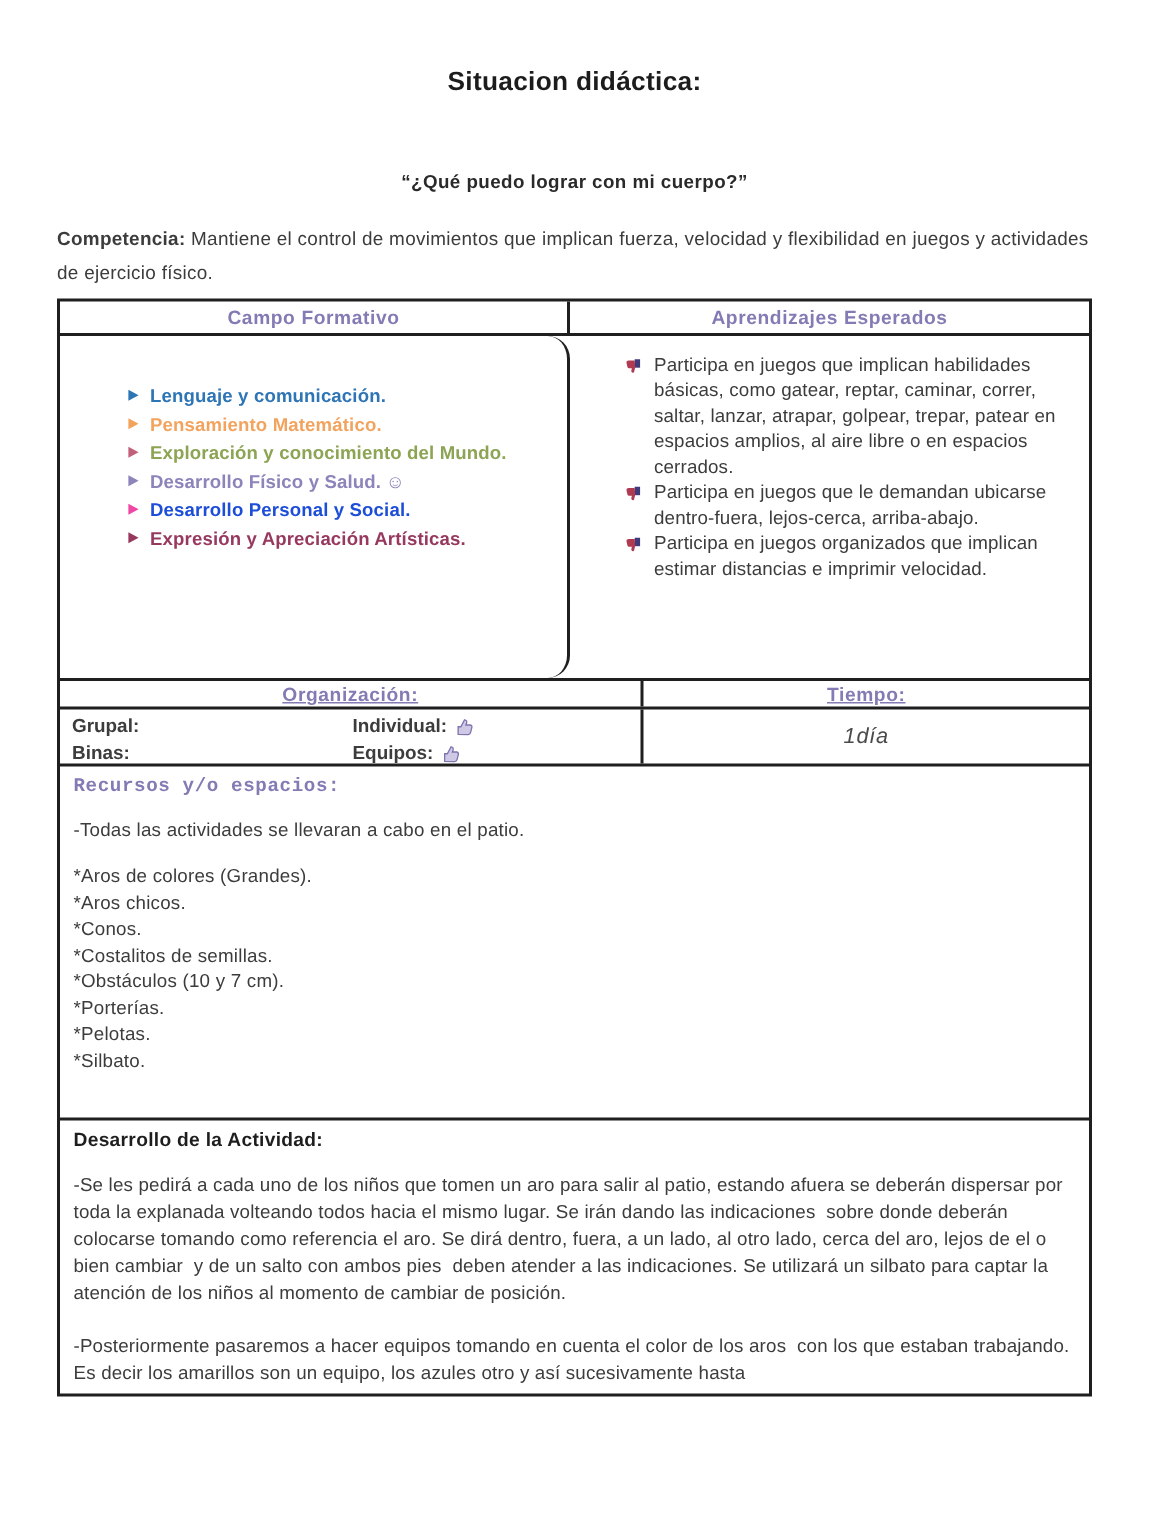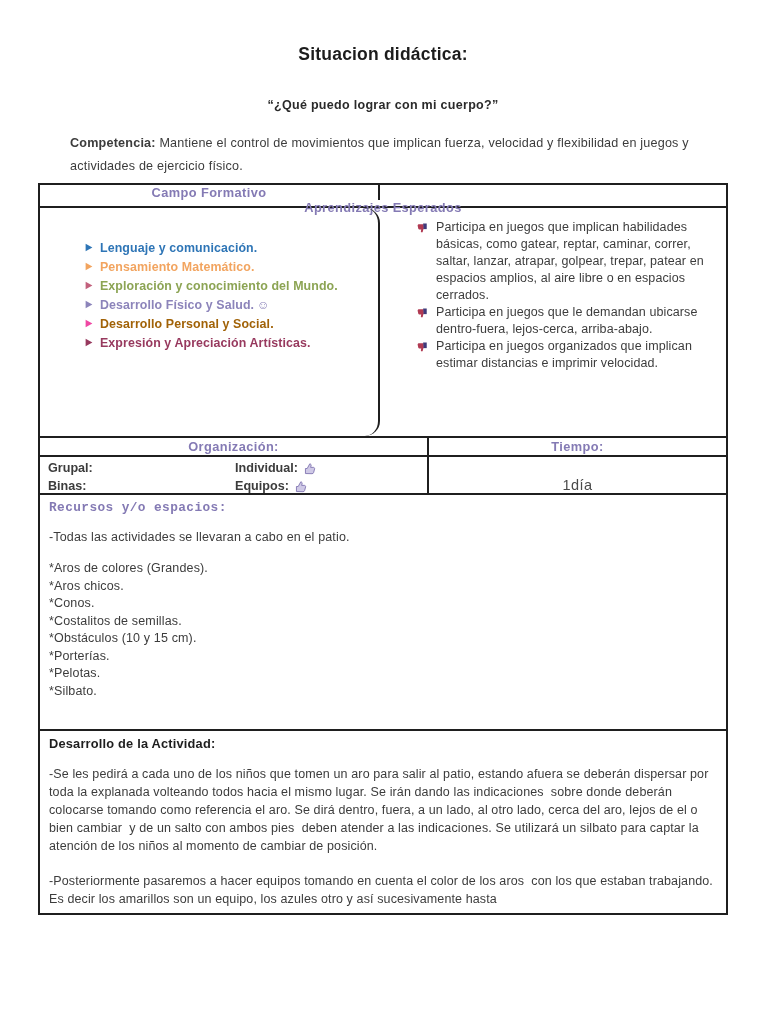--- a/index.html
+++ b/index.html
@@ -18,54 +18,53 @@
 
   .title {
     text-align: center;
     font-size: 17.5px;
     font-weight: bold;
     color: #1c1c1c;
     height: 26px;
     letter-spacing: .2px;
   }
   .subtitle {
-    margin-top: 28px;
+    margin-top: 44px;
     text-align: center;
     font-size: 12.5px;
     font-weight: bold;
     color: #2a2a2a;
     height: 18px;
     letter-spacing: .3px;
   }
   .competencia {
     margin-top: 16px;
     font-size: 12.6px;
     line-height: 23px;
     letter-spacing: .2px;
     height: 46px;
-    margin-left: 32px;
   }
 
   
   .tbl {
     margin-top: 5px;
     width: 690px;
     border: 2px solid #1f1f1f;
   }
   .row { display: flex; }
   .row + .row { border-top: 2px solid #1f1f1f; }
   .cell-divider { border-right: 2px solid #1f1f1f; }
 
   .hdr {
     font-weight: bold;
     font-size: 12.8px;
     color: #847ab4;
     letter-spacing: .4px;
   }
-  .r-head { height: 21px; flex-direction: column; }
+  .r-head { height: 21px; }
   .r-head .cell { display: flex; align-items: center; justify-content: center; }
   .r-head .c-left  { width: 340px; }
   .r-head .c-right { flex: 1; }
 
   .r-body1 { height: 230px; }
   .r-body1 .c-left  { width: 340px; border-radius: 15px; }
   .r-body1 .c-right { flex: 1; }
 
   .campos-list {
     list-style: none;
@@ -94,27 +93,27 @@
   }
   .ap-icon { flex: 0 0 auto; margin-top: 3px; line-height: 0; }
   .ap-text {
     font-size: 12.5px;
     line-height: 17px;
     letter-spacing: .1px;
     max-width: 296px;
   }
 
   .r-orghead { height: 19px; }
-  .r-orghead .cell { display: flex; align-items: center; justify-content: center; }
+  .r-orghead .cell { display: flex; align-items: center; justify-content: center; text-decoration: underline; }
   .r-orghead .c-left  { width: 389px; }
   .r-orghead .c-right { flex: 1; }
 
   .r-org { height: 38px; }
   .r-org .c-left  { width: 389px; padding: 2px 0 0 8px; }
-  .r-org .c-right { flex: 1; display: flex; align-items: flex-end; justify-content: center; }
+  .r-org .c-right { flex: 1; display: flex; align-items: center; justify-content: center; font-style: italic; }
   .org-grid {
     display: grid;
     grid-template-columns: 170px auto;
     font-size: 12.6px;
     line-height: 18px;
   }
   .org-cellline { display: flex; align-items: center; gap: 5px; padding-left: 17px; }
   .hicon { line-height: 0; }
   .tiempo-value {
     font-size: 14.5px;
@@ -187,21 +186,21 @@
                 </svg></span><span style="color: rgb(140, 164, 84);">Exploración y conocimiento del Mundo.</span>
           </li>
           <li>
             <span class="arrow" style="color: rgb(140, 132, 186);"><svg width="8" height="9" viewBox="0 0 8 9">
                   <path d="M0.6 0.8 L7.4 4.5 L0.6 8.2 Z" fill="currentColor"></path>
                 </svg></span><span style="color: rgb(140, 132, 186);">Desarrollo Físico y Salud.</span><span class="smiley" style="color: rgb(140, 132, 186);">☺</span>
           </li>
           <li>
             <span class="arrow" style="color: rgb(239, 71, 163);"><svg width="8" height="9" viewBox="0 0 8 9">
                   <path d="M0.6 0.8 L7.4 4.5 L0.6 8.2 Z" fill="currentColor"></path>
-                </svg></span><span style="color: #a16207;">Desarrollo Personal y Social.</span>
+                </svg></span><span style="color: #1d4ed8;">Desarrollo Personal y Social.</span>
           </li>
           <li>
             <span class="arrow" style="color: rgb(151, 57, 94);"><svg width="8" height="9" viewBox="0 0 8 9">
                   <path d="M0.6 0.8 L7.4 4.5 L0.6 8.2 Z" fill="currentColor"></path>
                 </svg></span><span style="color: rgb(151, 57, 94);">Expresión y Apreciación Artísticas.</span>
           </li>
         </ul>
       </div>
       <div class="cell c-right">
         <div class="ap-list">
@@ -260,21 +259,21 @@
     </div>
 
     <div class="row r-recursos">
       <div class="hdr" style="color: rgb(132, 122, 180); font-family: Liberation Mono, monospace;">Recursos y/o espacios:</div>
       <p class="recursos-intro">-Todas las actividades se llevaran a cabo en el patio.</p>
       <ul class="recursos-list">
         <li>*Aros de colores (Grandes).</li>
         <li>*Aros chicos.</li>
         <li>*Conos.</li>
         <li>*Costalitos de semillas.</li>
-        <li>*Obstáculos (10 y 15 cm).</li>
+        <li>*Obstáculos (10 y 7 cm).</li>
         <li>*Porterías.</li>
         <li>*Pelotas.</li>
         <li>*Silbato.</li>
       </ul>
     </div>
 
     <div class="row r-des">
       <div class="des-header">Desarrollo de la Actividad:</div>
       <p class="des-p">-Se les pedirá a cada uno de los niños que tomen un aro para salir al patio, estando afuera se deberán dispersar por toda la explanada volteando todos hacia el mismo lugar. Se irán dando las indicaciones  sobre donde deberán colocarse tomando como referencia el aro. Se dirá dentro, fuera, a un lado, al otro lado, cerca del aro, lejos de el o bien cambiar  y de un salto con ambos pies  deben atender a las indicaciones. Se utilizará un silbato para captar la atención de los niños al momento de cambiar de posición.</p>
       <p class="des-p">-Posteriormente pasaremos a hacer equipos tomando en cuenta el color de los aros  con los que estaban trabajando. Es decir los amarillos son un equipo, los azules otro y así sucesivamente hasta</p>

